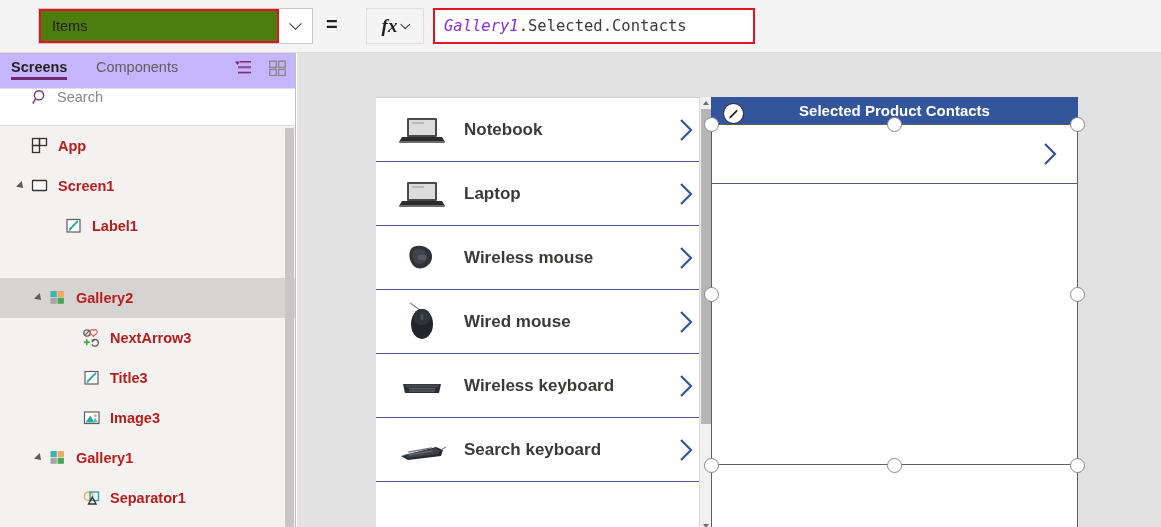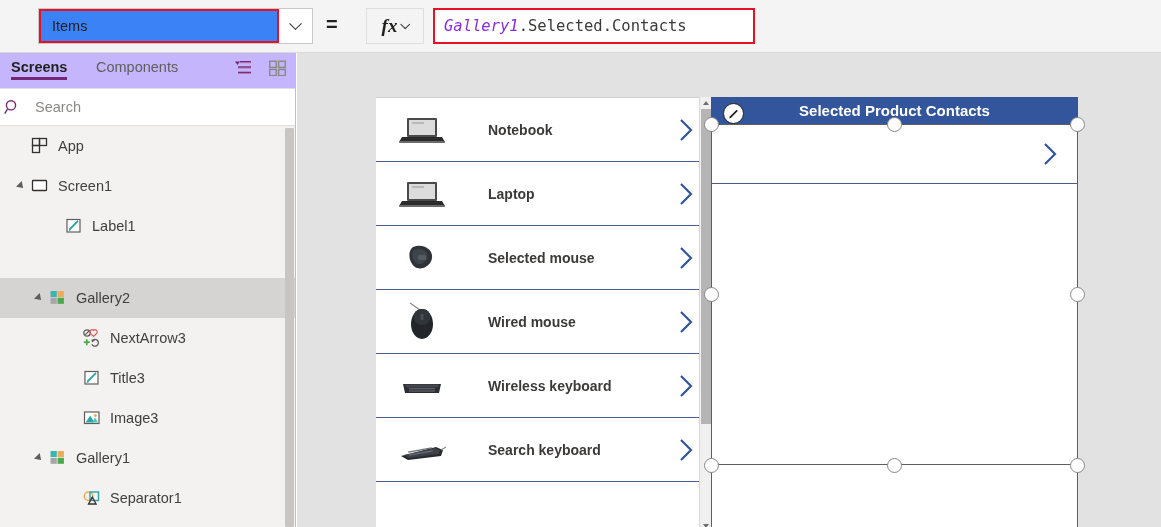--- a/index.html
+++ b/index.html
@@ -30,21 +30,21 @@
     left: 38px; top: 8px;
     width: 275px; height: 36px;
     background: #ffffff;
     border: 1px solid #c8c8c8;
     display: flex;
     align-items: stretch;
   }
   .prop-input {
     flex: 1;
     border: 2px solid #e81123;
-    background: #3b82f6;
+    background: #4d7c0f;
     display: flex;
     align-items: center;
     padding-left: 11px;
     font-size: 14.5px;
     color: #201f1e;
   }
   .prop-chevron {
     width: 33px;
     display: flex;
     align-items: center;
@@ -158,23 +158,22 @@
     align-items: center;
   }
   .icon-btn { cursor: pointer; line-height: 0; }
 
   .search-row {
     position: relative;
     height: 37px;
     background: #ffffff;
     border-bottom: 1px solid #e1dfdd;
     display: flex;
-    align-items: center;
-    padding-left: 4px;
-    gap: 14px;
+    padding-left: 32px;
+    gap: 8px;
   }
   .search-text {
     font-size: 14.5px;
     color: #8a8886;
   }
 
   .tree {
     position: relative;
     height: 400px;
     overflow: hidden;
@@ -192,22 +191,23 @@
     width: 0; height: 0;
     border-left: 6px solid #605e5c;
     border-top: 4px solid transparent;
     border-bottom: 4px solid transparent;
     transform: rotate(45deg);
     margin-right: 6px;
   }
   .tw-slot { width: 12px; display: flex; justify-content: center; }
   .tree-label {
     font-size: 14.5px;
-    color: #404040;
+    color: #b91c1c;
     margin-left: 8px;
+    font-weight: bold;
   }
   .tree-icon { line-height: 0; }
 
   .panel-scroll {
     position: absolute;
     right: 1px; top: 75px;
     width: 9px; height: 399px;
     background: #f3f2f1;
   }
   .panel-thumb {
@@ -246,24 +246,23 @@
     position: absolute;
     left: 18px;
     width: 55px; height: 44px;
     display: flex;
     align-items: center;
     justify-content: center;
   }
   .g1-title {
     position: absolute;
     left: 88px;
-    font-size: 14px;
+    font-size: 17px;
     font-weight: 700;
     color: #3b3a39;
-    margin-left: 24px;
   }
   .g1-arrow {
     position: absolute;
     right: 14px;
     line-height: 0;
   }
 
   .g1-scroll {
     position: absolute;
     left: 402px; top: 44px;
@@ -561,21 +560,21 @@
             </svg></div>
         </div>
         <div class="g1-item">
           <div class="g1-thumb">
             <svg width="52" height="40" viewBox="0 0 52 40">
               <path d="M17 9 C27 5 37 11 36 20 C35 28 25 33 19 29 C13 25 11 13 17 9 Z" fill="#2f3338"></path>
               <path d="M18 12 C25 9 32 13 31.5 19 C31 24 24 28 20 25 C16 22 15 15 18 12 Z" fill="#3e444b"></path>
               <rect x="22" y="17" width="8" height="5" rx="1.5" fill="#555b63"></rect>
             </svg>
           </div>
-          <div class="g1-title">Selected mouse</div>
+          <div class="g1-title">Wireless mouse</div>
           <div class="g1-arrow"><svg width="19" height="26" viewBox="0 0 19 26">
               <polyline points="4,3 14,13 4,23" fill="none" stroke="#32559b" stroke-width="2.2"></polyline>
             </svg></div>
         </div>
         <div class="g1-item">
           <div class="g1-thumb">
             <svg width="52" height="40" viewBox="0 0 52 40">
               <line x1="24" y1="8" x2="14" y2="1" stroke="#888" stroke-width="1.2"></line>
               <ellipse cx="26" cy="22" rx="11" ry="15" fill="#22262b"></ellipse>
               <ellipse cx="26" cy="15" rx="8.5" ry="8" fill="#30353b"></ellipse>

